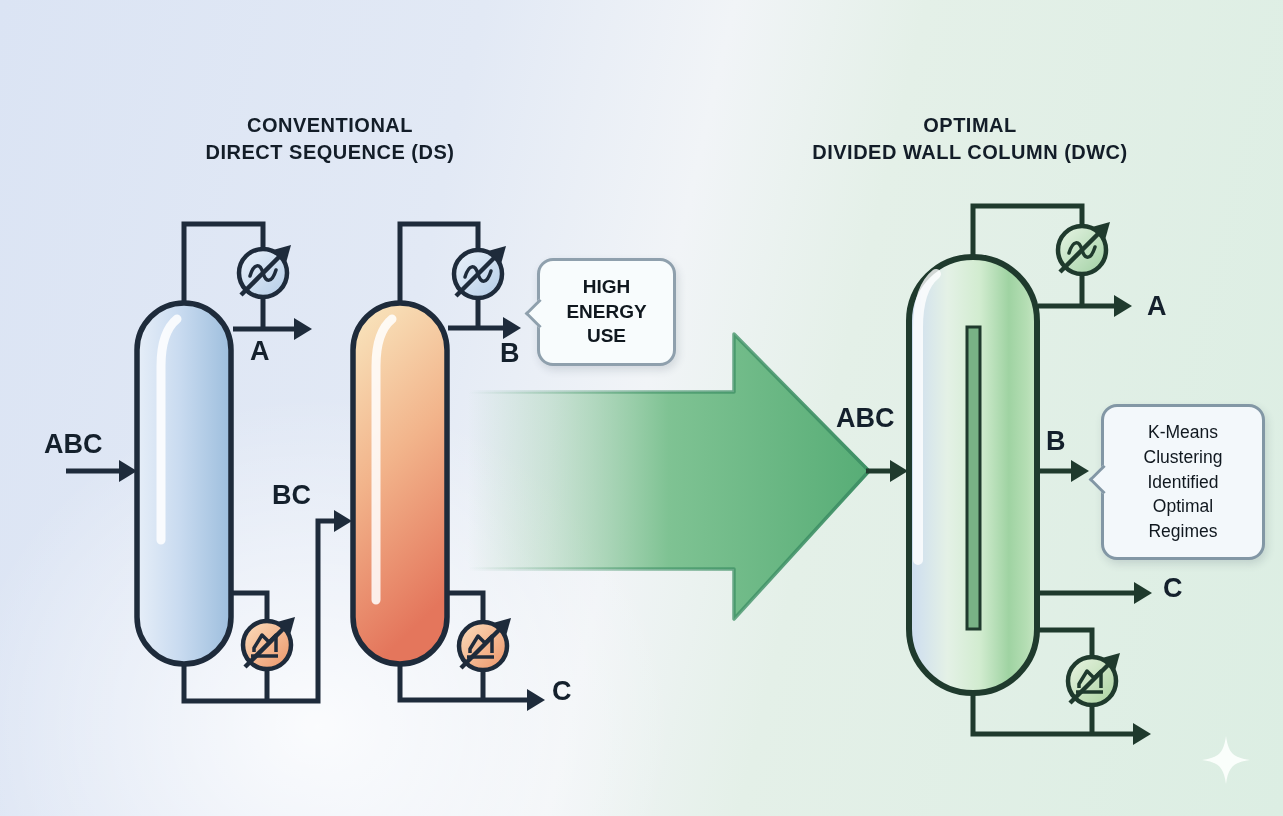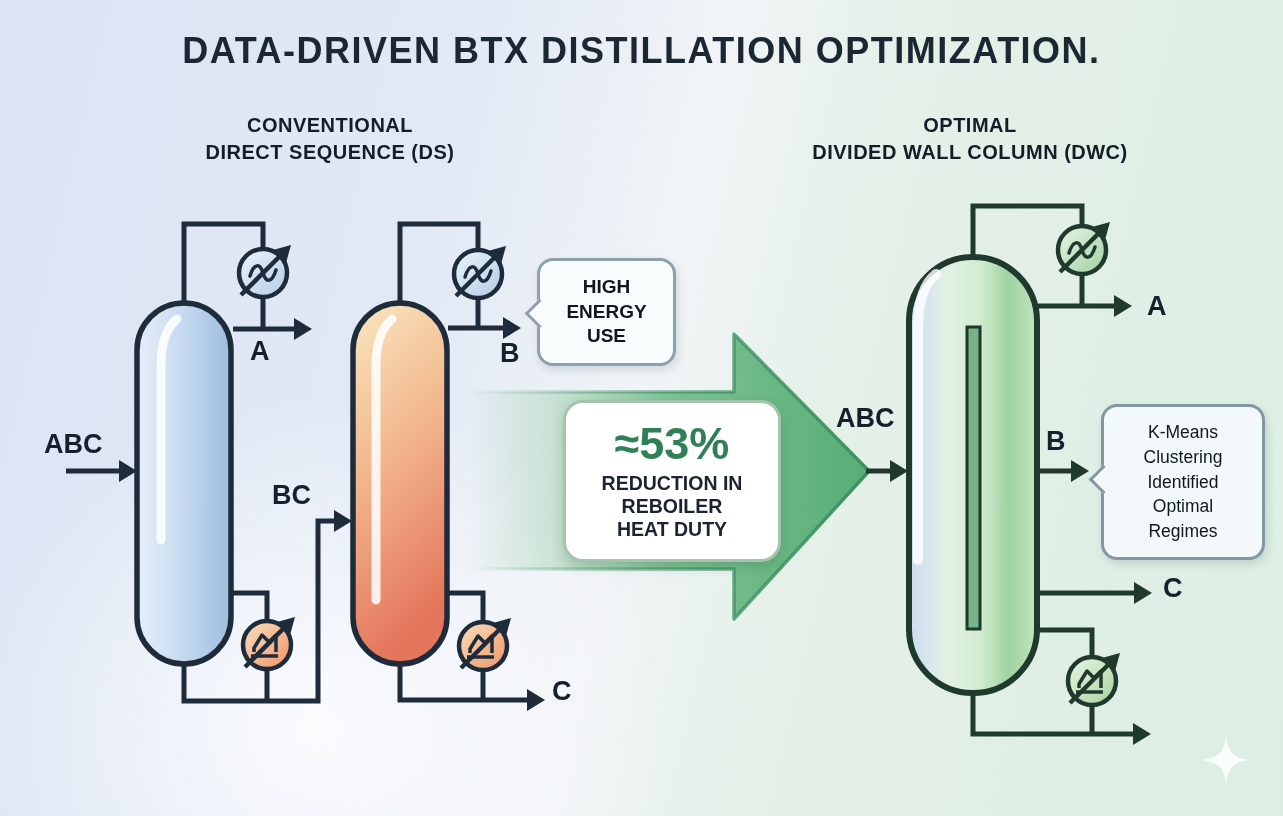--- a/index.html
+++ b/index.html
@@ -179,21 +179,20 @@
       <circle r="24" fill="url(#rebGreen)" stroke="#1f3a2d" stroke-width="4.5"></circle>
       <path d="M-13,7 L-13,3 L-5,-10 L2,-3 L9,-10 L9,7" fill="none" stroke="#1f3a2d" stroke-width="3.5" stroke-linejoin="round"></path>
       <line x1="-16" y1="11" x2="11" y2="11" stroke="#1f3a2d" stroke-width="3.5"></line>
       <line x1="-22" y1="22" x2="17" y2="-17" stroke="#1f3a2d" stroke-width="4.5"></line>
       <polygon points="28,-28 10,-23 23,-10" fill="#1f3a2d"></polygon>
     </g>
 
     <path transform="translate(1226,760)" d="M0,-24 C2.5,-7 7,-2.5 24,0 C7,2.5 2.5,7 0,24 C-2.5,7 -7,2.5 -24,0 C-7,-2.5 -2.5,-7 0,-24 Z" fill="#fdfffd" opacity="0.9"></path>
   </svg>
 
-  <div class="title">DATA-DRIVEN BTX DISTILLATION OPTIMIZATION.</div>
   <div id="ds-heading" class="heading">CONVENTIONAL
 DIRECT SEQUENCE (DS)</div>
   <div id="dwc-heading" class="heading">OPTIMAL
 DIVIDED WALL COLUMN (DWC)</div>
 
   <div class="stream-label" style="left:44px;top:431px;">ABC</div>
   <div class="stream-label" style="left:250px;top:338px;">A</div>
   <div class="stream-label" style="left:272px;top:482px;">BC</div>
   <div class="stream-label" style="left:500px;top:340px;">B</div>
   <div class="stream-label" style="left:552px;top:678px;">C</div>
@@ -211,19 +210,13 @@
   </div>
   <div id="kmeans-bubble" class="bubble">
     <span class="tail"></span>
     <span>K-Means
 Clustering
 Identified
 Optimal
 Regimes</span>
   </div>
 
-  <div id="metric-box">
-    <div id="metric-value">≈53%</div>
-    <div id="metric-label">REDUCTION IN
-REBOILER
-HEAT DUTY</div>
-  </div>
 </div>
 
 </body></html>

